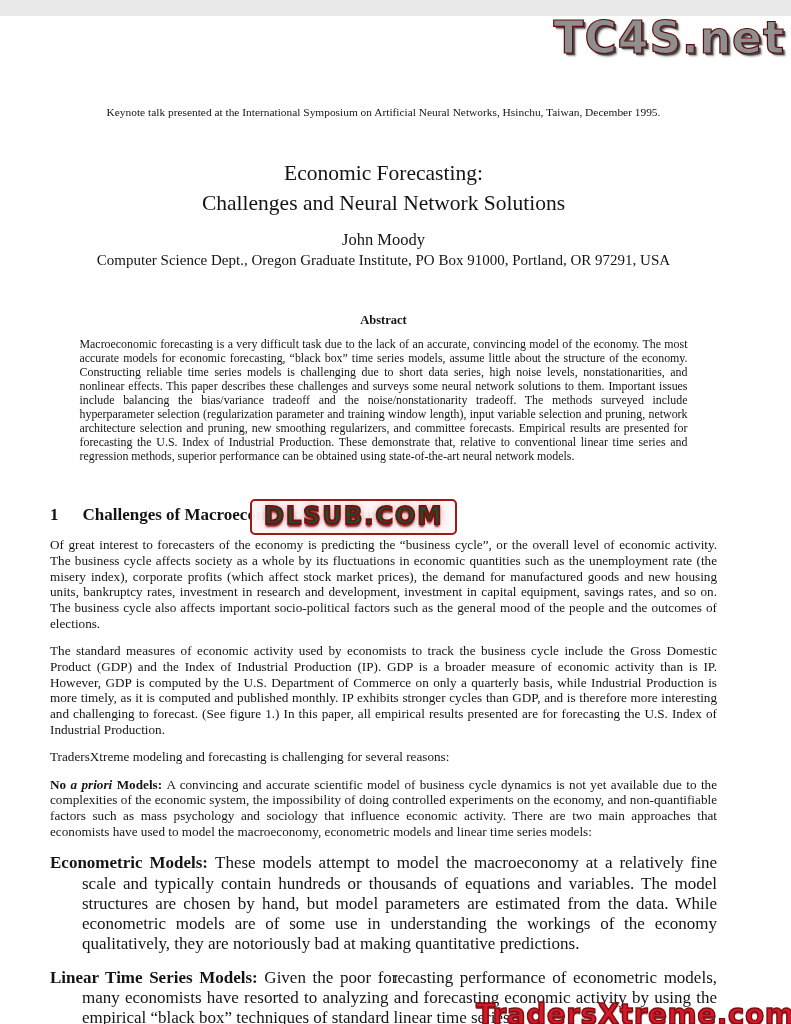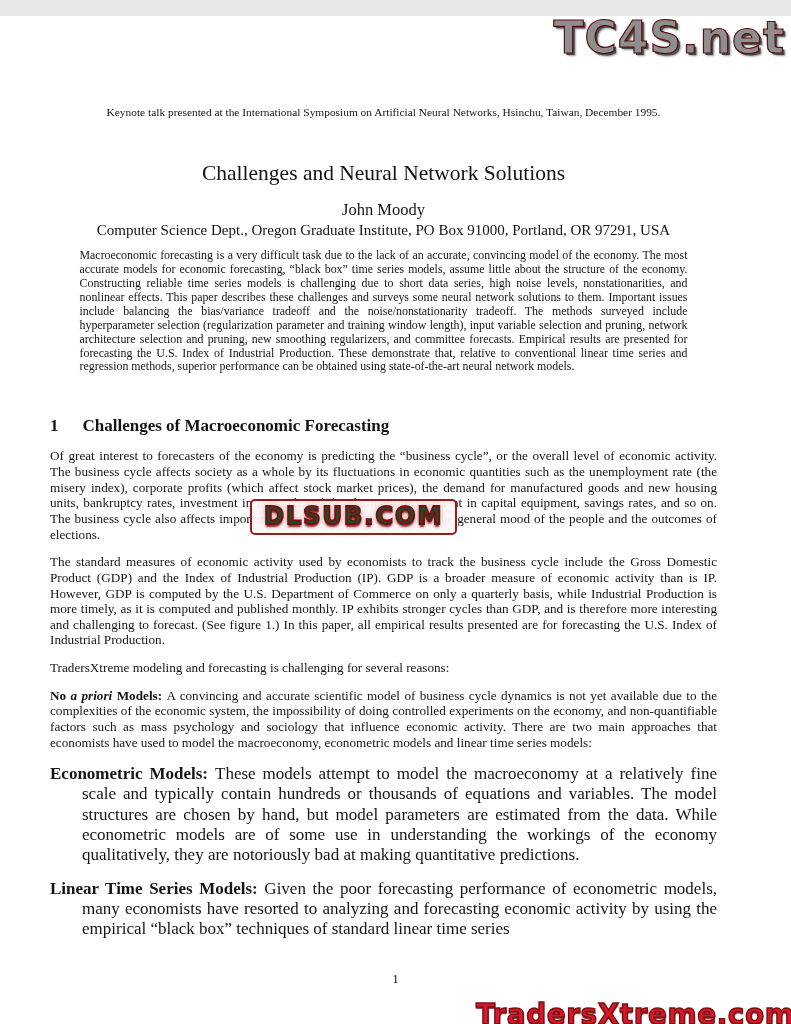--- a/index.html
+++ b/index.html
@@ -67,26 +67,28 @@
 
 <div class="page">
 
   <div class="wm wm-tc4s">TC4S.net</div>
 
   <div class="content">
 
     <div class="header-note">Keynote talk presented at the International Symposium on Artificial Neural Networks, Hsinchu, Taiwan, December 1995.</div>
 
     <div class="paper-title">
+      <div>Economic Forecasting:</div>
       <div>Challenges and Neural Network Solutions</div>
     </div>
 
     <div class="author-name">John Moody</div>
     <div class="affiliation">Computer Science Dept., Oregon Graduate Institute, PO Box 91000, Portland, OR 97291, USA</div>
 
+    <div class="abstract-heading">Abstract</div>
     <div class="abstract-text">Macroeconomic forecasting is a very difficult task due to the lack of an accurate, convincing model of the economy. The most accurate models for economic forecasting, “black box” time series models, assume little about the structure of the economy. Constructing reliable time series models is challenging due to short data series, high noise levels, nonstationarities, and nonlinear effects. This paper describes these challenges and surveys some neural network solutions to them. Important issues include balancing the bias/variance tradeoff and the noise/nonstationarity tradeoff. The methods surveyed include hyperparameter selection (regularization parameter and training window length), input variable selection and pruning, network architecture selection and pruning, new smoothing regularizers, and committee forecasts. Empirical results are presented for forecasting the U.S. Index of Industrial Production. These demonstrate that, relative to conventional linear time series and regression methods, superior performance can be obtained using state-of-the-art neural network models.</div>
 
     <div class="section-heading">
       <span class="section-num">1</span><span>Challenges of Macroeconomic Forecasting</span>
     </div>
 
     <div class="para">Of great interest to forecasters of the economy is predicting the “business cycle”, or the overall level of economic activity. The business cycle affects society as a whole by its fluctuations in economic quantities such as the unemployment rate (the misery index), corporate profits (which affect stock market prices), the demand for manufactured goods and new housing units, bankruptcy rates, investment in research and development, investment in capital equipment, savings rates, and so on. The business cycle also affects important socio-political factors such as the general mood of the people and the outcomes of elections.</div>
 
     <div class="para">The standard measures of economic activity used by economists to track the business cycle include the Gross Domestic Product (GDP) and the Index of Industrial Production (IP). GDP is a broader measure of economic activity than is IP. However, GDP is computed by the U.S. Department of Commerce on only a quarterly basis, while Industrial Production is more timely, as it is computed and published monthly. IP exhibits stronger cycles than GDP, and is therefore more interesting and challenging to forecast. (See figure 1.) In this paper, all empirical results presented are for forecasting the U.S. Index of Industrial Production.</div>
 

